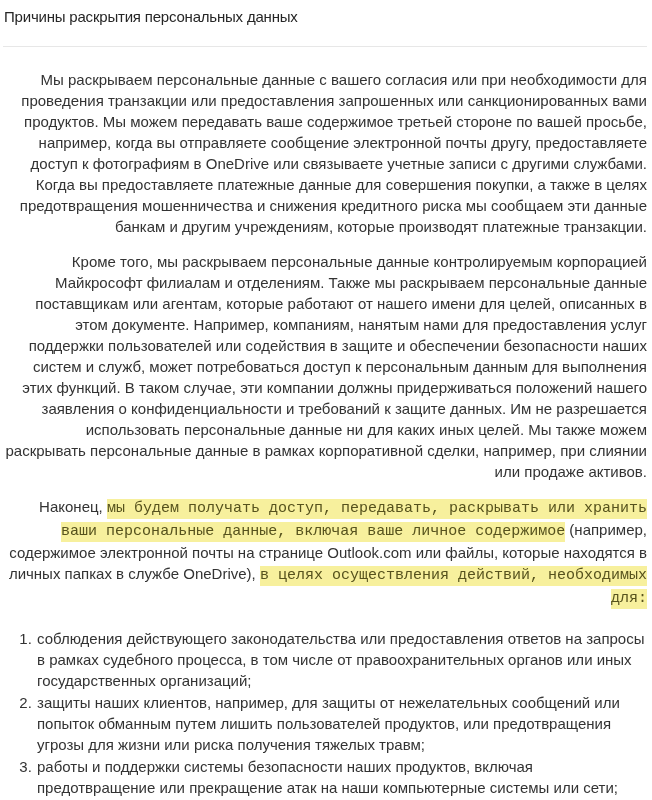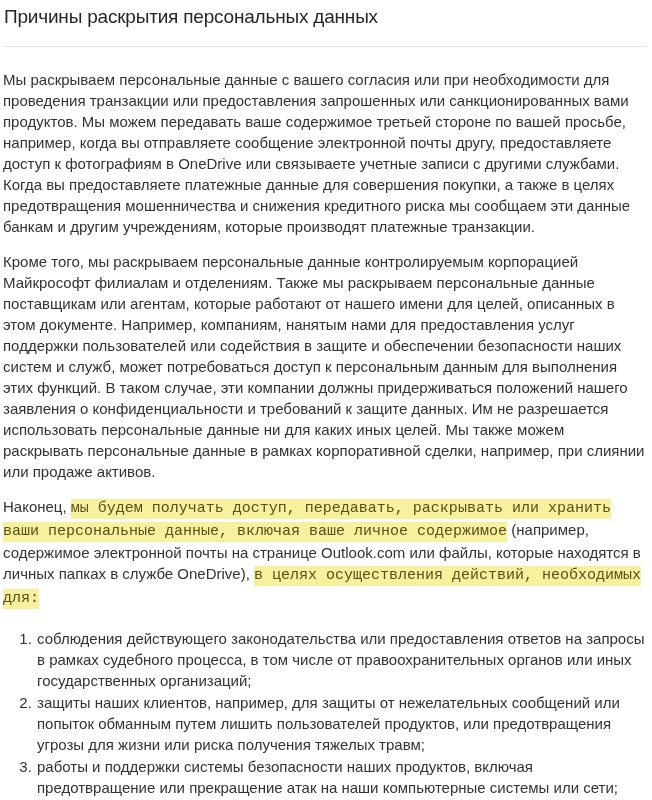--- a/index.html
+++ b/index.html
@@ -14,34 +14,35 @@
     font-family: "Liberation Sans", "DejaVu Sans", sans-serif;
     color: var(--body-text, #333333);
     font-size: 15px;
     line-height: 21px;
     -webkit-font-smoothing: antialiased;
   }
   .page {
     padding: 2px 5px 0 3px;
   }
   h1.page-title {
-    font-size: 19px;
+    font-size: 15px;
     line-height: 26px;
     font-weight: 500;
     letter-spacing: -0.2px;
     color: #262626;
     margin: 2px 0 16px 1px;
   }
   .divider {
     border: none;
     border-top: 1px solid var(--divider, #e7e7e7);
     margin: 0 0 22px 0;
   }
   p.body-paragraph {
     margin: 0 0 14px 0;
+    text-align: right;
   }
   ol.reasons-list {
     margin: 19px 0 0 0;
     padding: 0 0 0 33px;
   }
   ol.reasons-list li {
     margin: 0 0 1px 0;
     padding-left: 1px;
   }
   mark.hl {

